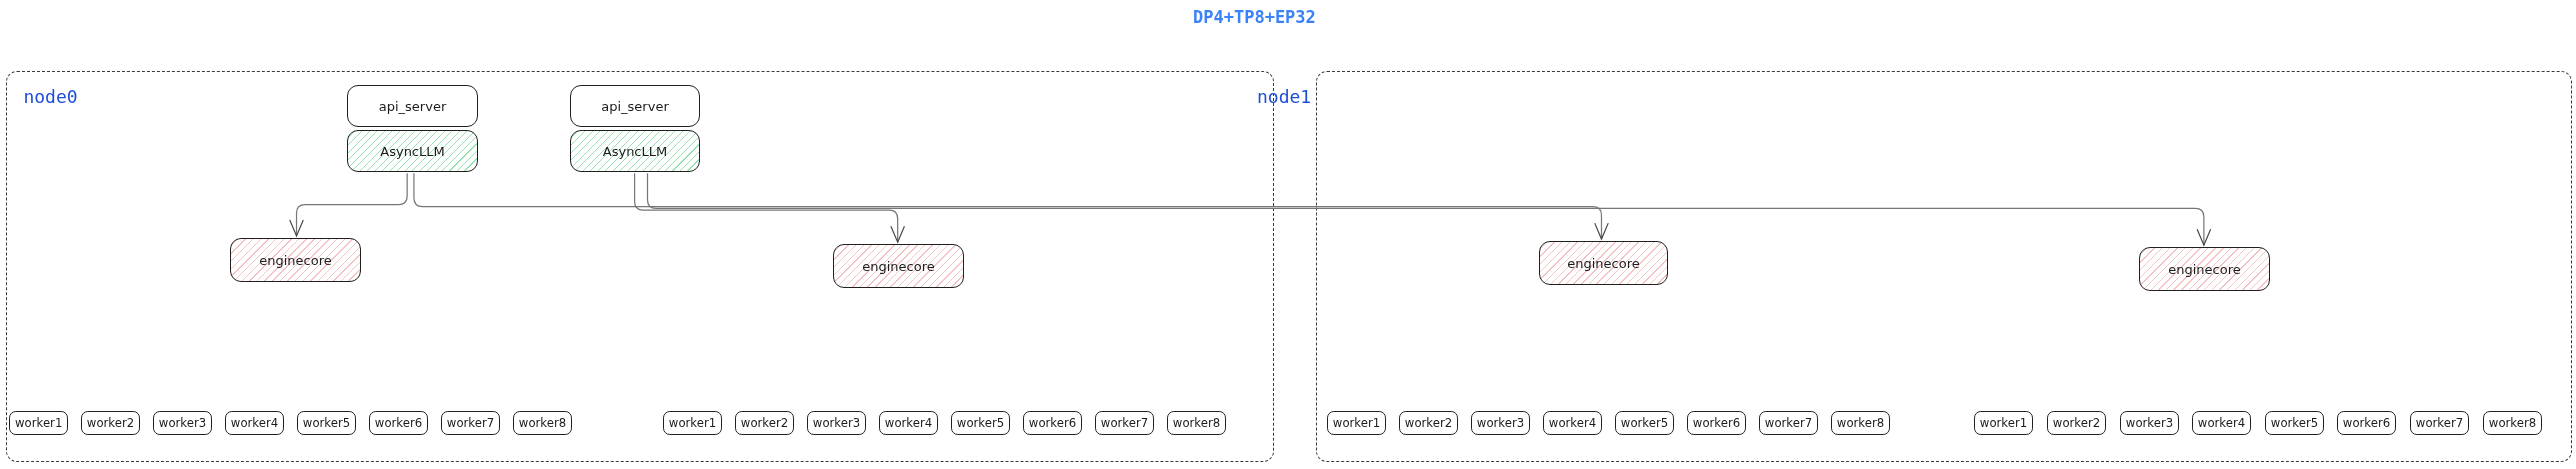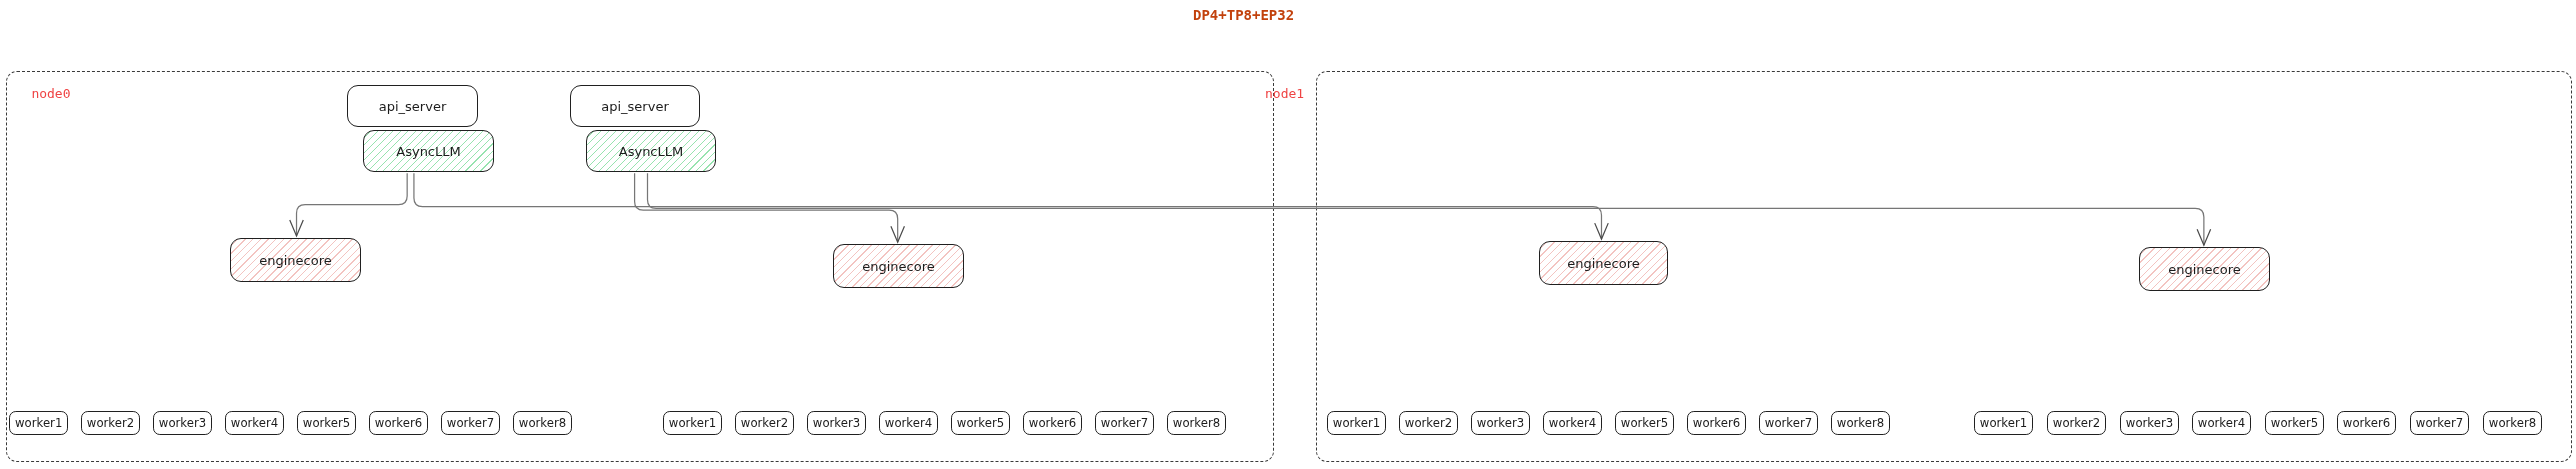--- a/index.html
+++ b/index.html
@@ -7,46 +7,46 @@
     position:relative;
     width:2576px;height:469px;
     background:#ffffff;
     font-family:"DejaVu Sans","Liberation Sans",sans-serif;
     color:#1c1c1c;
     overflow:hidden;
   }
   .title{
     position:absolute;
     font-family:"DejaVu Sans Mono","Liberation Mono",monospace;
-    font-weight:bold;font-size:14px;color:#c2410c;
+    font-weight:bold;font-size:17px;color:#3b82f6;
     white-space:nowrap;
   }
   .node{
     position:absolute;
     border:1.2px dashed #3a3a3a;
     border-radius:11px;
     background:transparent;
   }
   .node-label{
     position:absolute;
     font-family:"DejaVu Sans Mono","Liberation Mono",monospace;
-    font-size:13px;color:#ef4444;white-space:nowrap;margin-left:8px;
+    font-size:18px;color:#1d4ed8;white-space:nowrap;
   }
   .box{
     position:absolute;
     border:1.5px solid #202020;
     border-radius:11px;
     background:#ffffff;
     display:flex;align-items:center;justify-content:center;
     font-size:13px;color:#1c1c1c;
     box-sizing:border-box;
     white-space:nowrap;
     z-index:3;
   }
-  .hatch-green{background:repeating-linear-gradient(135deg,#ffffff 0 4.3px,#97e3af 4.3px 5.3px);margin-left:16px;}
+  .hatch-green{background:repeating-linear-gradient(135deg,#ffffff 0 4.3px,#97e3af 4.3px 5.3px);}
   .hatch-red{background:repeating-linear-gradient(135deg,#ffffff 0 4.4px,#f3c4c1 4.4px 5.4px);}
   .worker{
     position:absolute;
     border:1.2px solid #202020;
     border-radius:6.8px;
     background:#ffffff;
     display:flex;align-items:center;justify-content:center;
     font-size:11.7px;color:#1c1c1c;
     box-sizing:border-box;
     white-space:nowrap;

